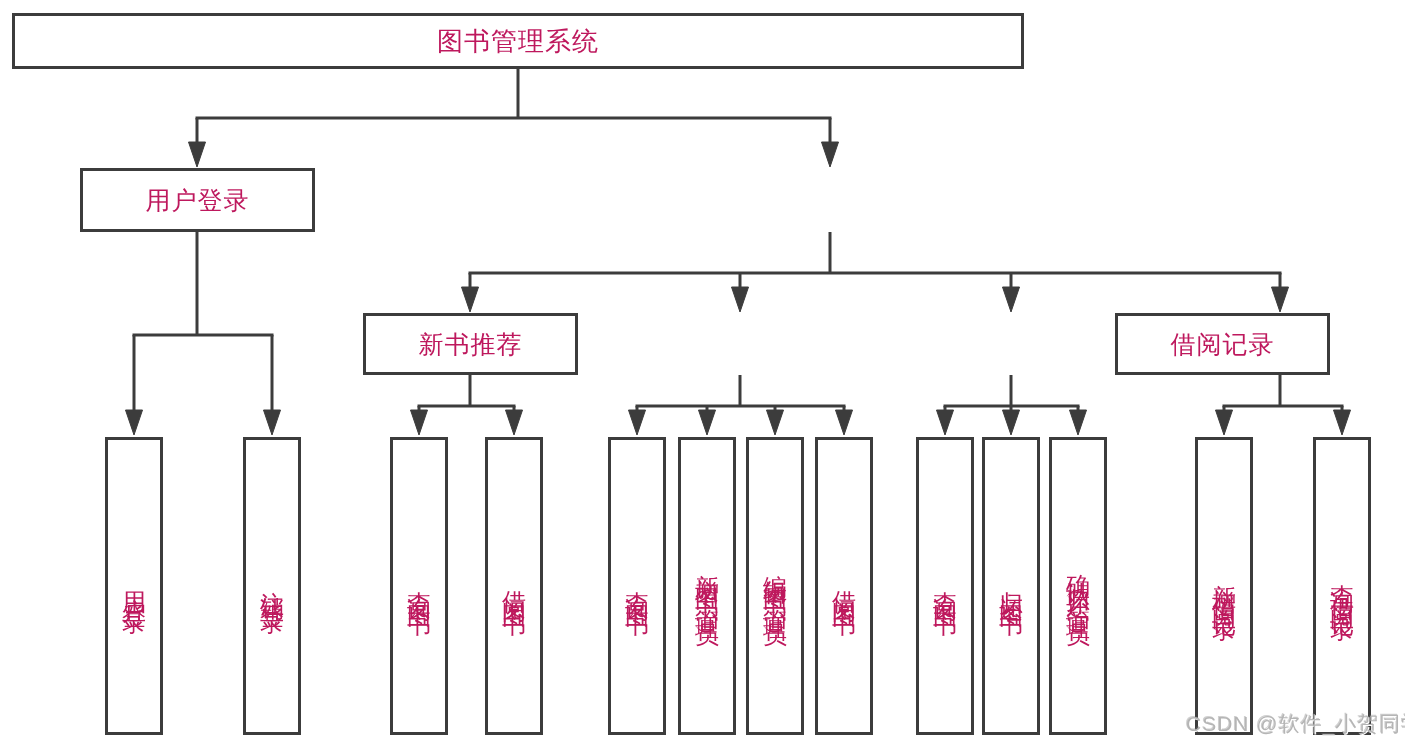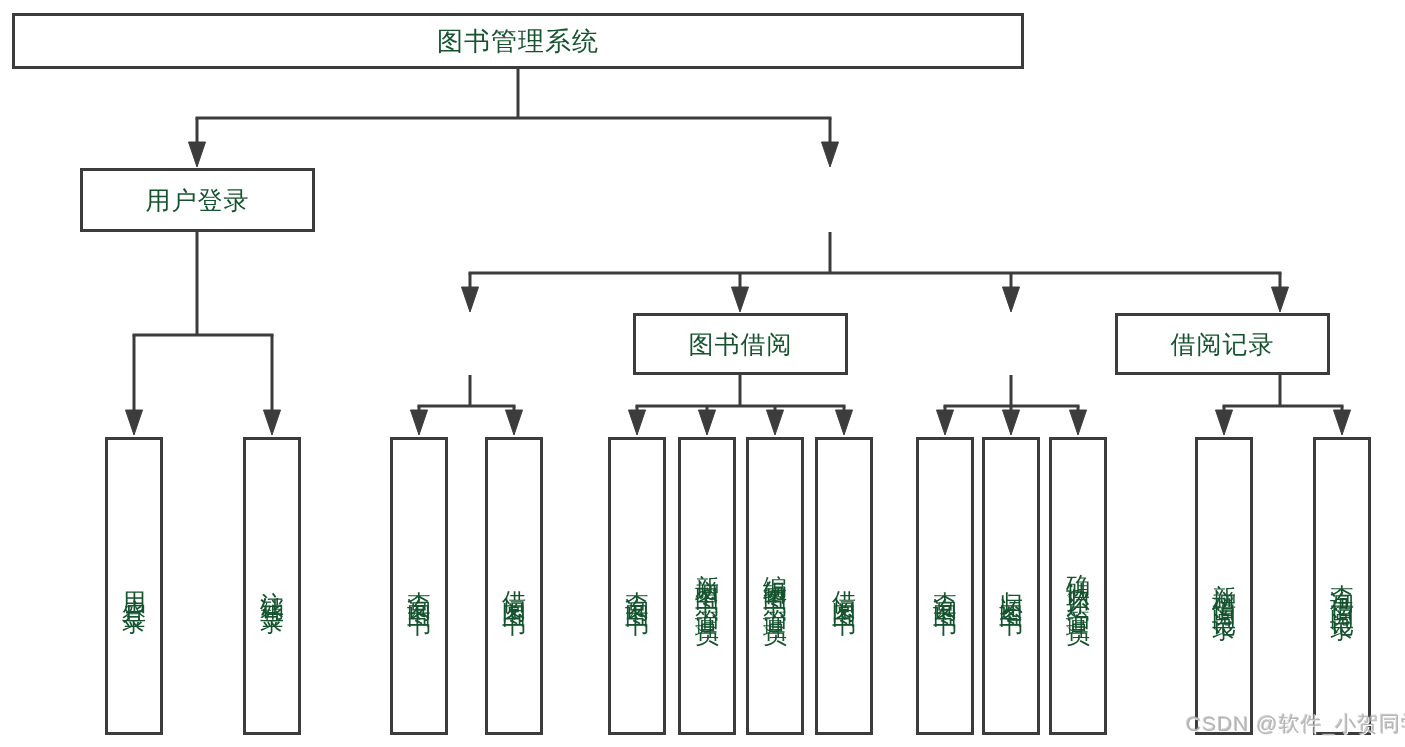--- a/index.html
+++ b/index.html
@@ -20,21 +20,21 @@
     left: 0;
     top: 0;
     z-index: 1;
     pointer-events: none;
   }
   .node {
     position: absolute;
     box-sizing: border-box;
     border: 3px solid #3c3c3c;
     background: #ffffff;
-    color: #14532d;
+    color: #be185d;
     display: flex;
     align-items: center;
     justify-content: center;
     z-index: 2;
     text-align: center;
   }
   .node.h { font-size: 25px; letter-spacing: 1px; }
   .node.root { font-size: 26px; }
   .node.v {
     writing-mode: vertical-rl;
@@ -122,21 +122,21 @@
     <line x1="1224" y1="406" x2="1224" y2="412"></line>
     <line x1="1342" y1="406" x2="1342" y2="412"></line>
     <polygon points="1215.5,410 1232.5,410 1224,435"></polygon>
     <polygon points="1333.5,410 1350.5,410 1342,435"></polygon>
   </svg>
 
   <div class="node h root" style="left:12px; top:13px; width:1012px; height:56px;">图书管理系统</div>
 
   <div class="node h" style="left:80px; top:168px; width:235px; height:64px;">用户登录</div>
 
-  <div class="node h" style="left:633px; top:313px; width:215px; height:62px;">图书借阅</div>
+  <div class="node h" style="left:363px; top:313px; width:215px; height:62px;">新书推荐</div>
   <div class="node h" style="left:1115px; top:313px; width:215px; height:62px;">借阅记录</div>
 
   <div class="node v" style="left:105px; top:437px; width:58px; height:298px;">用户登录</div>
   <div class="node v" style="left:243px; top:437px; width:58px; height:298px;">注销登录</div>
 
   <div class="node v" style="left:390px; top:437px; width:58px; height:298px;">查询图书</div>
   <div class="node v" style="left:485px; top:437px; width:58px; height:298px;">借阅图书</div>
 
   <div class="node v" style="left:608px; top:437px; width:58px; height:298px;">查询图书</div>
   <div class="node v" style="left:678px; top:437px; width:58px; height:298px;">新增图书（管理员）</div>

